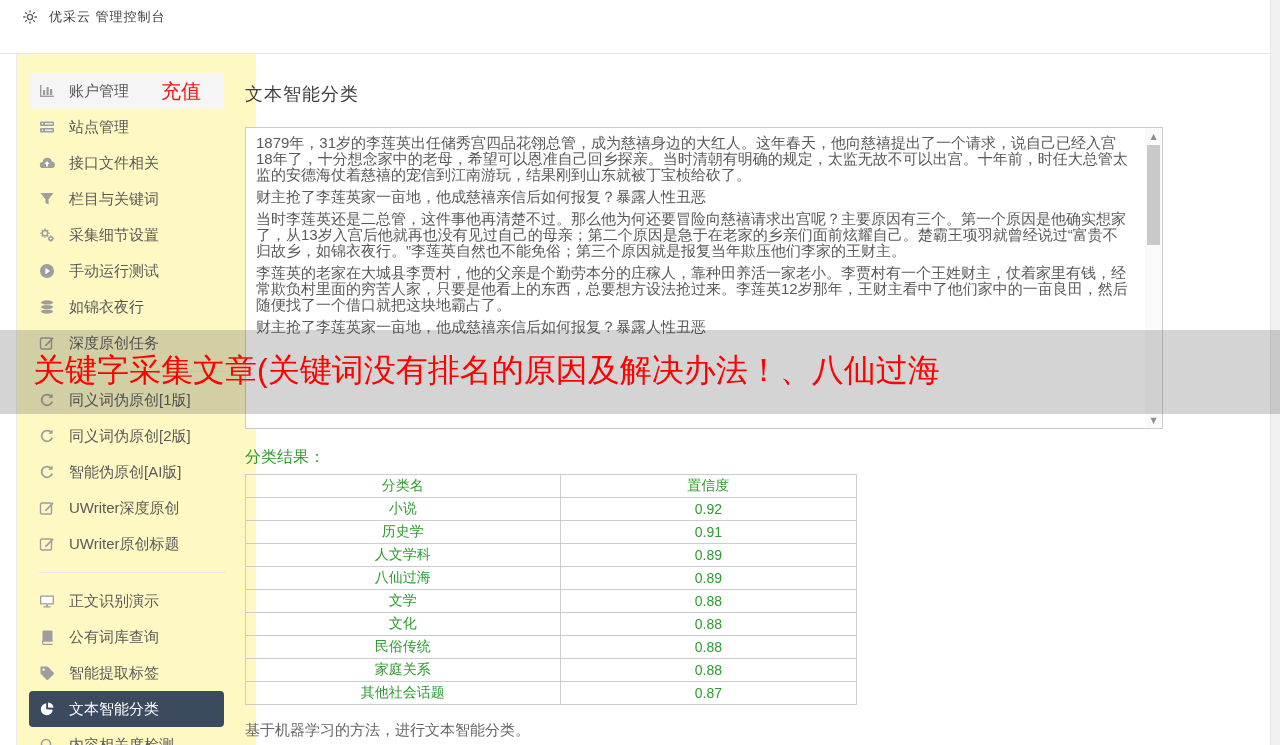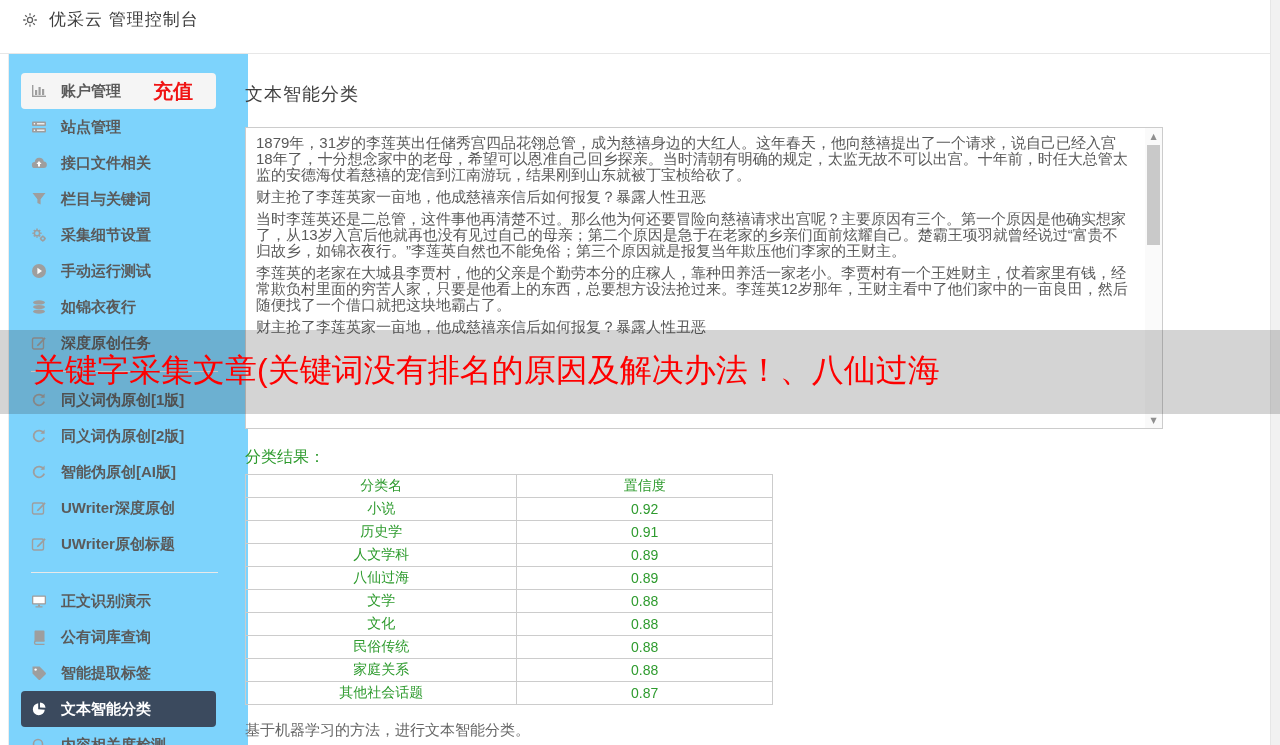--- a/index.html
+++ b/index.html
@@ -4,29 +4,29 @@
 <style>
   * { margin:0; padding:0; box-sizing:border-box; }
   html,body { width:1280px; height:745px; overflow:hidden; background:#fff;
     font-family:"Liberation Sans","DejaVu Sans",sans-serif; }
   .stage { position:relative; width:1280px; height:745px; overflow:hidden; background:#fff; }
 
   
   .topbar { position:absolute; left:0; top:0; width:1270px; height:54px; background:#fff;
     border-bottom:1px solid #e7e7e7; display:flex; align-items:flex-start; padding:8px 0 0 22px; }
   .topbar .brand { display:flex; align-items:center; gap:11px; }
-  .topbar .title { font-size:17px; color:#3d3d3d; letter-spacing:1px; }
+  .topbar .title { font-size:13px; color:#3d3d3d; letter-spacing:1px; }
 
   
   .page-scrollbar { position:absolute; right:0; top:0; width:10px; height:745px;
     background:#f1f1f1; border-left:1px solid #e6e6e6; }
 
   
-  .sidebar { position:absolute; left:8px; top:54px; width:240px; height:691px;
-    border-left:1px solid #ececec; padding-top:19px; background:#7dd3fc;font-weight:bold; }
+  .sidebar { position:absolute; left:16px; top:54px; width:240px; height:691px;
+    border-left:1px solid #ececec; padding-top:19px; background:#fef9c3; }
   .side-item { height:36px; margin:0 32px 0 12px; padding-left:10px; border-radius:4px;
     display:flex; align-items:center; gap:14px; cursor:pointer; }
   .side-item .lbl { font-size:15px; color:#5a5a5a; white-space:nowrap; }
   .side-item.first { background:#f5f5f5; }
   .side-item .badge { font-size:20px; color:#f01414; margin-left:18px; }
   .side-item.selected { background:#3b4a5e; }
   .side-item.selected .lbl { color:#fff; }
   .side-divider { height:1px; background:#e9e9e9; margin:10px 30px 10px 22px; }
   .icon16 { width:16px; height:16px; flex:0 0 16px; display:block; }
 
@@ -39,21 +39,21 @@
   .text-content p { margin:0 0 6px 0; }
   
   .ta-scroll { position:absolute; top:0; right:0; width:17px; height:300px; background:#fafafa; }
   .ta-arrow { position:absolute; left:0; width:17px; height:16px; color:#8f8f8f; font-size:8px;
     display:flex; align-items:center; justify-content:center; font-family:"DejaVu Sans",sans-serif; }
   .ta-arrow.up { top:0; }
   .ta-arrow.down { bottom:0; }
   .ta-thumb { position:absolute; left:2px; top:17px; width:13px; height:100px; background:#c9c9c9; }
 
   .results-label { margin-top:18px; font-size:16px; color:#2e9b2e; }
-  table.results { margin-top:6px; width:528px; border-collapse:collapse; table-layout:fixed; }
+  table.results { margin-top:6px; width:612px; border-collapse:collapse; table-layout:fixed; }
   table.results th, table.results td { border:1px solid #cccccc; height:23px; text-align:center;
     font-size:14px; color:#2e9b2e; font-weight:normal; padding:0; }
   .caption { margin-top:16px; font-size:15px; color:#666; }
 
   
   .dim-band { position:absolute; left:0; top:330px; width:1280px; height:84px;
     background:rgba(40,40,40,0.2); z-index:50; pointer-events:none; }
   .red-banner { position:absolute; left:33px; top:349px; z-index:51; font-size:32px; color:#fe0000;
     white-space:nowrap; letter-spacing:0px; pointer-events:none; }
 </style>

